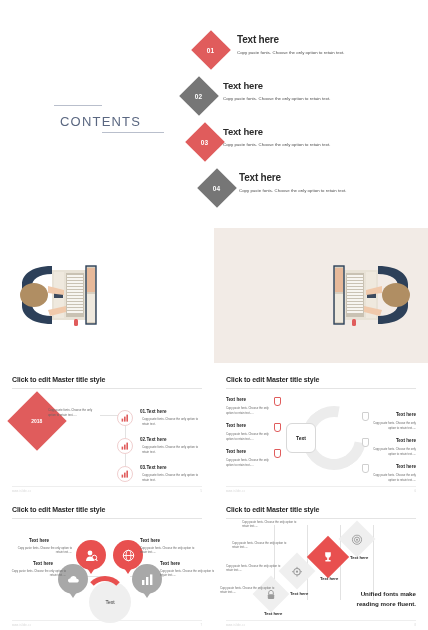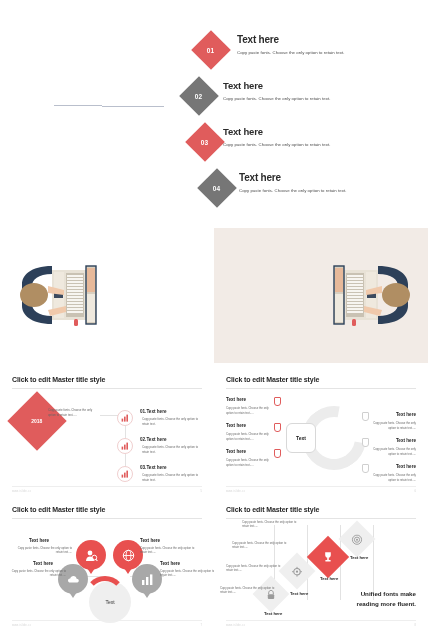--- a/index.html
+++ b/index.html
@@ -112,20 +112,21 @@
 </style>
 </head>
 <body>
 
 <div class="page">
 
   <div class="slide-contents">
 
     <div class="contents-title-wrap">
       <div class="contents-line-top"></div>
+      <div class="contents-title">CONTENTS</div>
       <div class="contents-line-bot"></div>
     </div>
 
     <div class="toc-list">
       <div class="toc-row r1">
         <div class="dia" style="background:#e05c5c">
           <span>01</span>
         </div>
         <div class="txt">
           <div class="toc-h">Text here</div>

